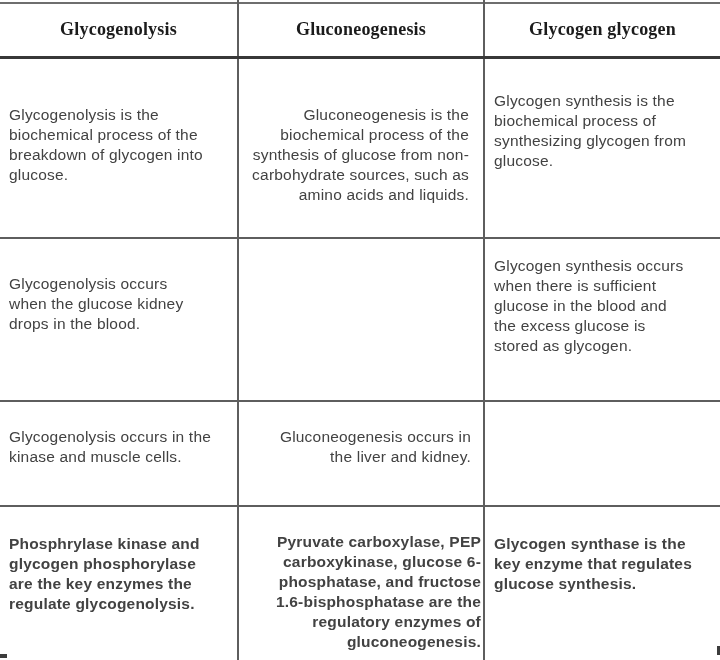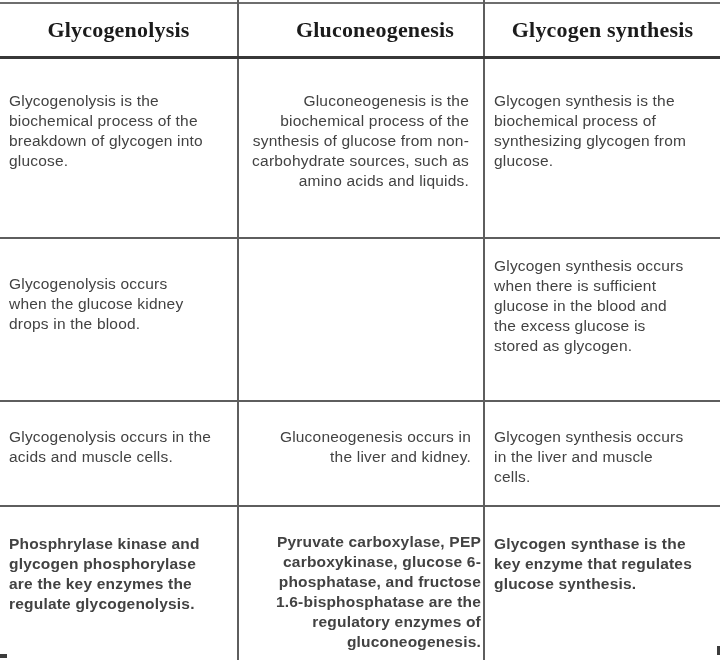--- a/index.html
+++ b/index.html
@@ -17,32 +17,32 @@
   .h-top { top:2px; background:var(--grid-line-light, #6e6e6e); }
   .h-header { top:56px; height:3px; background:var(--header-rule, #383838); }
   .h-r1 { top:237px; }
   .h-r2 { top:400px; }
   .h-r3 { top:505px; }
   
   .header-label {
     position:absolute; top:2px; height:55px;
     display:flex; align-items:center; justify-content:center;
     font-family:"Liberation Serif", serif; font-weight:bold;
-    font-size:22px; letter-spacing:0.2px;
+    font-size:18px; letter-spacing:0.2px;
     color:var(--header-text, #1b1b1b);
   }
   .hd1 { left:0;   width:237px; }
-  .hd2 { left:239px; width:272px;text-align:center; }
+  .hd2 { left:225px; width:272px;text-align:center; }
   .hd3 { left:485px; width:235px; }
   
   .cell {
     position:absolute; font-size:15.5px; line-height:20px;
     letter-spacing:0.2px; color:var(--text, #424242);
   }
-  .r1 { top:91px; }  .r2 { top:274px; }  .r3 { top:427px; }  .r4 { top:534px;font-weight:bold; }
+  .r1 { top:105px; }  .r2 { top:274px; }  .r3 { top:427px; }  .r4 { top:534px;font-weight:bold; }
   .c1 { left:9px; }  .c2 { left:247px;text-align:right; } .c3 { left:494px; }
   .r1c1 { width:210px; } .r1c2 { width:222px; } .r1c3 { top:91px; width:212px; }
   .r2c1 { width:200px; } .r2c2 { width:214px; } .r2c3 { top:256px; width:190px; }
   .r3c1 { width:205px; } .r3c2 { width:214px;margin-left:10px; } .r3c3 { width:192px; }
   .r4c1 { width:212px; } .r4c2 { top:532px; width:234px; } .r4c3 { width:198px; }
   
   .artifact { position:absolute; background:var(--artifact, #3c3c3c); }
   .art-left  { left:0; bottom:2px; width:7px; height:4px; }
   .art-right { right:0; bottom:5px; width:3px; height:9px; }
 </style>
@@ -54,32 +54,31 @@
   <div class="line hline h-top"></div>
   <div class="line vline v1"></div>
   <div class="line vline v2"></div>
   <div class="line hline h-header"></div>
   <div class="line hline h-r1"></div>
   <div class="line hline h-r2"></div>
   <div class="line hline h-r3"></div>
 
   <div class="header-label hd1">Glycogenolysis</div>
   <div class="header-label hd2">Gluconeogenesis</div>
-  <div class="header-label hd3">Glycogen synthesis</div>
+  <div class="header-label hd3">Glycogen glycogen</div>
 
   <div class="cell r1 c1 r1c1">Glycogenolysis is the biochemical process of the breakdown of glycogen into glucose.</div>
   <div class="cell r1 c2 r1c2">Gluconeogenesis is the biochemical process of the synthesis of glucose from non-carbohydrate sources, such as amino acids and liquids.</div>
   <div class="cell r1 c3 r1c3">Glycogen synthesis is the biochemical process of synthesizing glycogen from glucose.</div>
 
   <div class="cell r2 c1 r2c1">Glycogenolysis occurs when the glucose kidney drops in the blood.</div>
   <div class="cell r2 c3 r2c3">Glycogen synthesis occurs when there is sufficient glucose in the blood and the excess glucose is stored as glycogen.</div>
 
-  <div class="cell r3 c1 r3c1">Glycogenolysis occurs in the acids and muscle cells.</div>
+  <div class="cell r3 c1 r3c1">Glycogenolysis occurs in the kinase and muscle cells.</div>
   <div class="cell r3 c2 r3c2">Gluconeogenesis occurs in the liver and kidney.</div>
-  <div class="cell r3 c3 r3c3">Glycogen synthesis occurs in the liver and muscle cells.</div>
 
   <div class="cell r4 c1 r4c1">Phosphrylase kinase and glycogen phosphorylase are the key enzymes the regulate glycogenolysis.</div>
   <div class="cell r4 c2 r4c2">Pyruvate carboxylase, PEP carboxykinase, glucose 6-phosphatase, and fructose 1.6-bisphosphatase are the regulatory enzymes of gluconeogenesis.</div>
   <div class="cell r4 c3 r4c3">Glycogen synthase is the key enzyme that regulates glucose synthesis.</div>
 
   <div class="artifact art-left"></div>
   <div class="artifact art-right"></div>
 
 </div>
 

